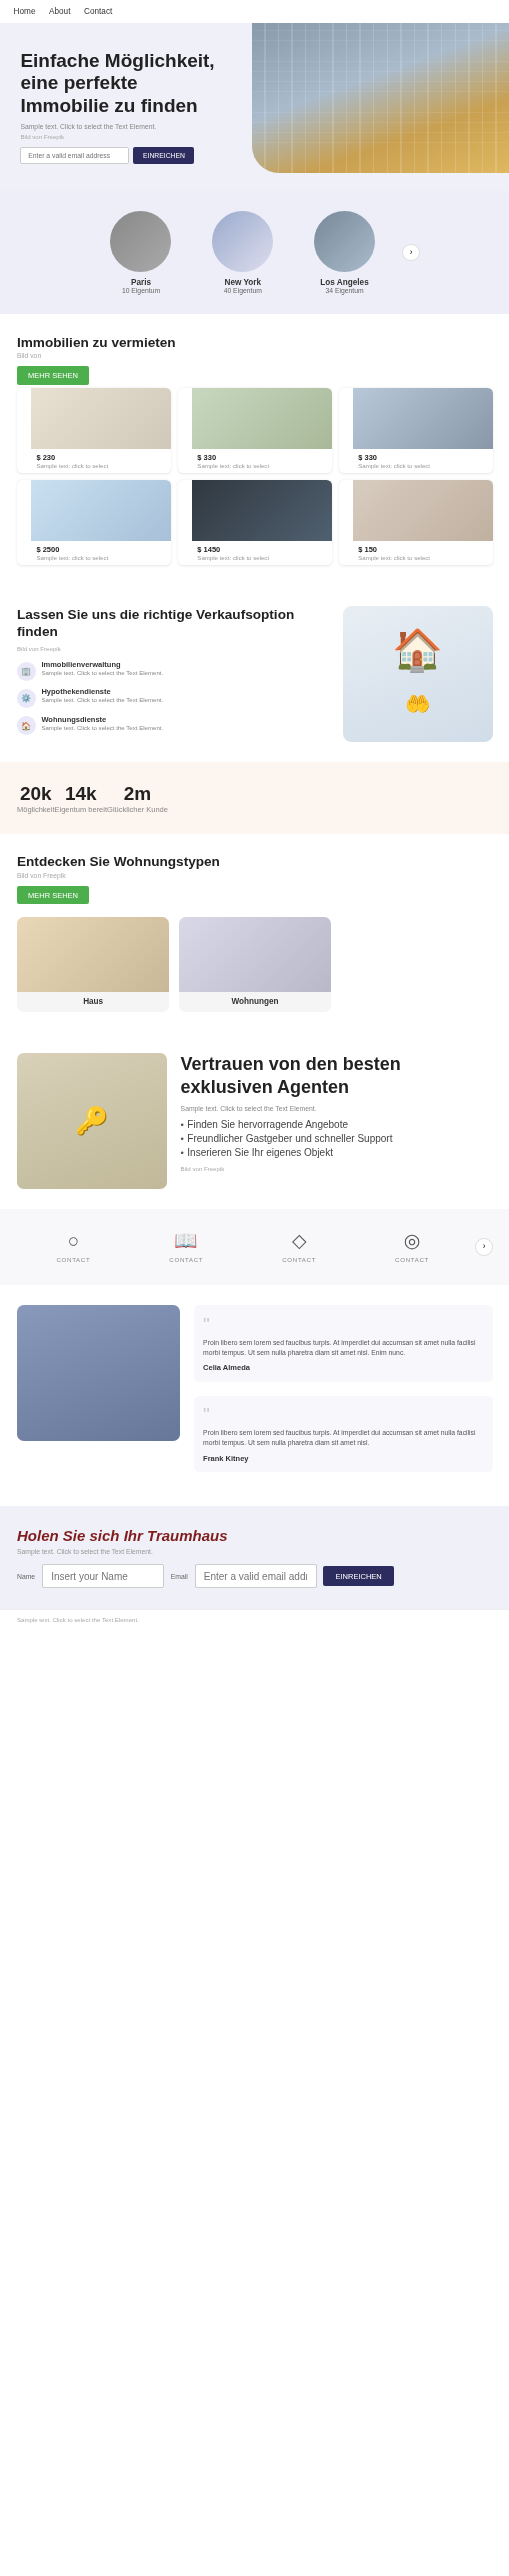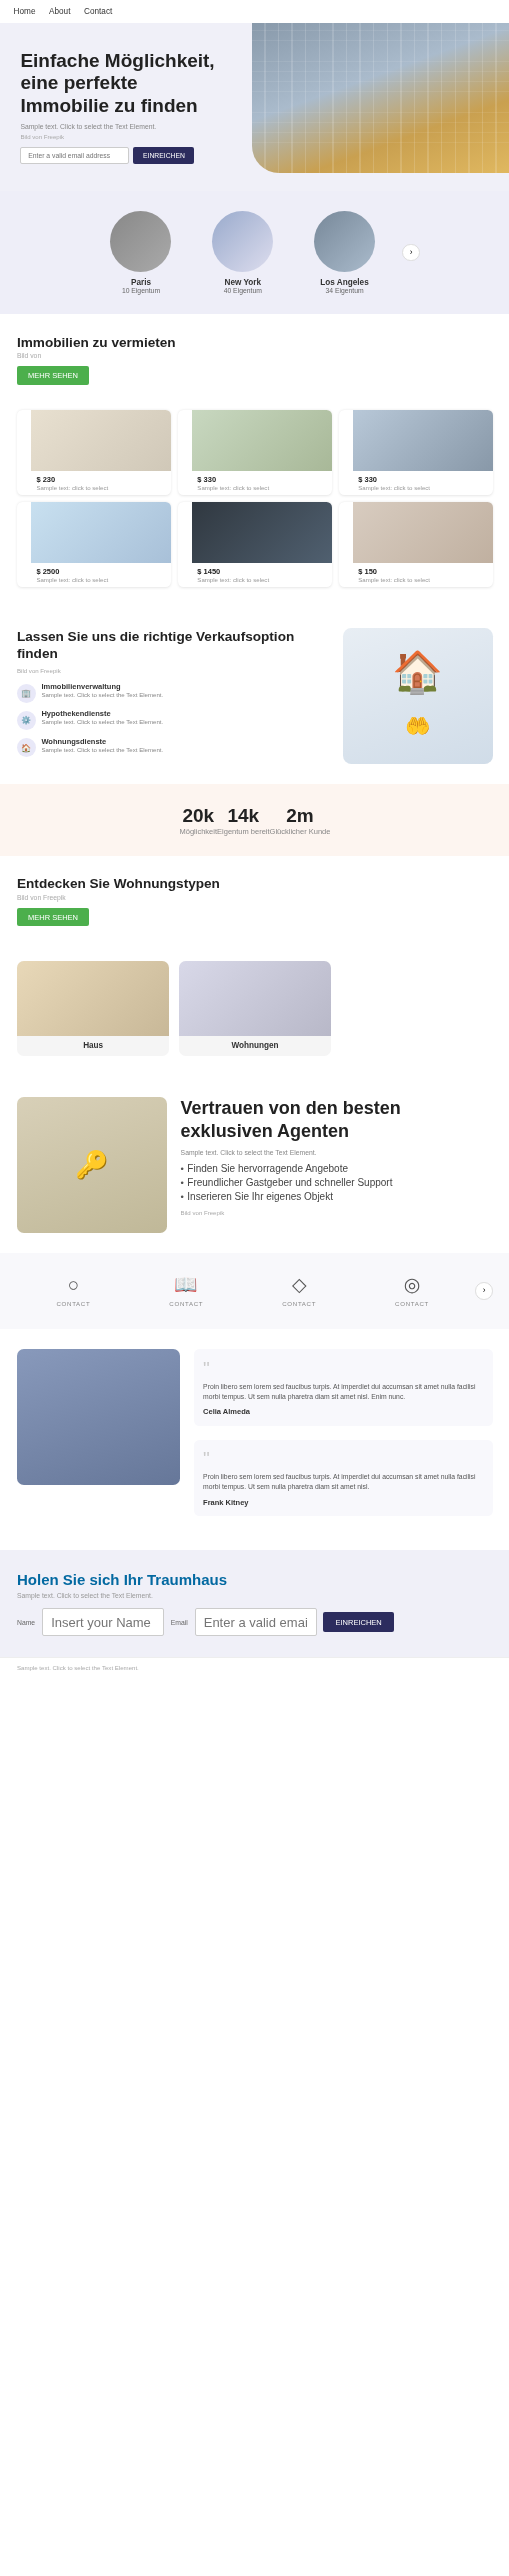--- a/index.html
+++ b/index.html
@@ -30,21 +30,21 @@
     .city-circle.newyork { background: linear-gradient(135deg, #99aacc 0%, #dde 100%); }
     .city-circle.la { background: linear-gradient(135deg, #778899 0%, #aabbcc 100%); }
     .city-name { font-size: 8.2px; font-weight: 700; color: #333; }
     .city-count { font-size: 6.8px; color: #666; }
     .nav-arrow { background: #fff; border: 0.7px solid #ddd; border-radius: 50%; width: 17.7px; height: 17.7px; display: flex; align-items: center; justify-content: center; font-size: 8.2px; cursor: pointer; margin-left: 6.8px; }
 
     
     .section { padding: 20.4px 17px; }
     .section-title { font-size: 13.6px; font-weight: 700; color: #222; margin-bottom: 2.7px; }
     .section-subtitle-small { font-size: 6.8px; color: #aaa; margin-bottom: 6.8px; }
-    .btn-green { background: #4caf4c; color: #fff; border: none; padding: 4.8px 11px; font-size: 7.5px; border-radius: 2px; cursor: pointer; margin-bottom: 25px; }
+    .btn-green { background: #4caf4c; color: #fff; border: none; padding: 4.8px 11px; font-size: 7.5px; border-radius: 2px; cursor: pointer; margin-bottom: 3px; }
 
     
     .prop-grid { display: grid; grid-template-columns: 1fr 1fr 1fr; gap: 6.8px; }
     .prop-card { border-radius: 5.4px; overflow: hidden; background: #fff; box-shadow: 0 0.7px 2.7px rgba(0,0,0,0.1); padding-left: 14px; }
     .prop-img { height: 61px; background: #ccc; position: relative; }
     .prop-img.p1 { background: linear-gradient(135deg, #e8e0d0 0%, #d0c8b8 100%); }
     .prop-img.p2 { background: linear-gradient(135deg, #c8d8c0 0%, #a8b898 100%); }
     .prop-img.p3 { background: linear-gradient(135deg, #b8c8d8 0%, #8898a8 100%); }
     .prop-img.p4 { background: linear-gradient(135deg, #c8e0f0 0%, #a8c0d8 100%); }
     .prop-img.p5 { background: linear-gradient(135deg, #303840 0%, #506070 100%); }
@@ -60,21 +60,21 @@
     .sell-left .bild { font-size: 6.1px; color: #aaa; margin-bottom: 8.2px; }
     .sell-feature { display: flex; align-items: flex-start; gap: 5.4px; margin-bottom: 6.8px; }
     .sell-icon { width: 19px; height: 19px; border-radius: 50%; background: #e8e8f8; display: flex; align-items: center; justify-content: center; font-size: 8.2px; flex-shrink: 0; margin-top: 1.4px; }
     .sell-feature-title { font-size: 7.5px; font-weight: 700; color: #333; }
     .sell-feature-text { font-size: 6.1px; color: #888; }
     .sell-right { width: 150px; }
     .sell-right-img { width: 100%; height: 136px; background: linear-gradient(160deg, #e8eef4 0%, #d0dce8 100%); border-radius: 8.2px; display: flex; align-items: center; justify-content: center; overflow: hidden; }
     .house-hand { font-size: 41px; text-align: center; }
 
     
-    .stats-section { background: #fdf5f0; padding: 20.4px 17px; display: flex; justify-content: center; align-items: center; }
+    .stats-section { background: #fdf5f0; padding: 20.4px 17px; display: flex; justify-content: flex-start; align-items: center; }
     .stat-item { text-align: center; }
     .stat-num { font-size: 19px; font-weight: 700; color: #222; }
     .stat-label { font-size: 7.5px; color: #888; }
 
     
     .types-section { padding: 20.4px 17px; }
     .types-grid { display: grid; grid-template-columns: 1fr 1fr 1fr; gap: 9.5px; margin-top: 9.5px; }
     .type-card { border-radius: 6.8px; overflow: hidden; background: #f5f5f5; }
     .type-img { height: 75px; }
     .type-img.bureau { background: linear-gradient(135deg, #c0ccd8 0%, #9aaabb 100%); }
@@ -104,24 +104,24 @@
     .testi-left { width: 163px; flex-shrink: 0; }
     .testi-img { width: 100%; height: 136px; background: linear-gradient(160deg, #8899bb 0%, #667799 100%); border-radius: 6.8px; }
     .testi-right { flex: 1; }
     .testi-block { margin-bottom: 13.6px; padding: 9.5px; background: #f8f8fc; border-radius: 5.4px; }
     .testi-quote-icon { font-size: 19px; color: #ccc; margin-bottom: 4.1px; line-height: 1; }
     .testi-text { font-size: 6.8px; color: #555; line-height: 1.5; margin-bottom: 5.4px; }
     .testi-name { font-size: 7.5px; font-weight: 700; color: #333; }
 
     
     .cta-section { background: #f0f0f8; padding: 20.4px 17px; }
-    .cta-section h2 { font-size: 15px; font-weight: 700; color: #0369a1; margin-bottom: 4.1px; }
+    .cta-section h2 { font-size: 15px; font-weight: 700; color: #7f1d1d; margin-bottom: 4.1px; font-style: italic; }
     .cta-section .sample-text { font-size: 6.8px; color: #999; margin-bottom: 9.5px; }
     .cta-form { display: flex; gap: 6.8px; align-items: center; flex-wrap: wrap; }
-    .cta-form input { border: 0.7px solid #ccc; padding: 5.4px 8.2px; font-size: 13px; border-radius: 2px; width: 122px; }
+    .cta-form input { border: 0.7px solid #ccc; padding: 5.4px 8.2px; font-size: 10px; border-radius: 2px; width: 122px; }
     .cta-form button { background: #2c2c5e; color: #fff; border: none; padding: 5.4px 12.2px; font-size: 7.5px; border-radius: 2px; cursor: pointer; }
     .cta-label { font-size: 6.8px; color: #666; }
 
     
     .footer-text { background: #fff; padding: 6.8px 17px; border-top: 0.7px solid #eee; }
     .footer-text p { font-size: 6.1px; color: #aaa; }
   </style>
 </head>
 <body>
 

